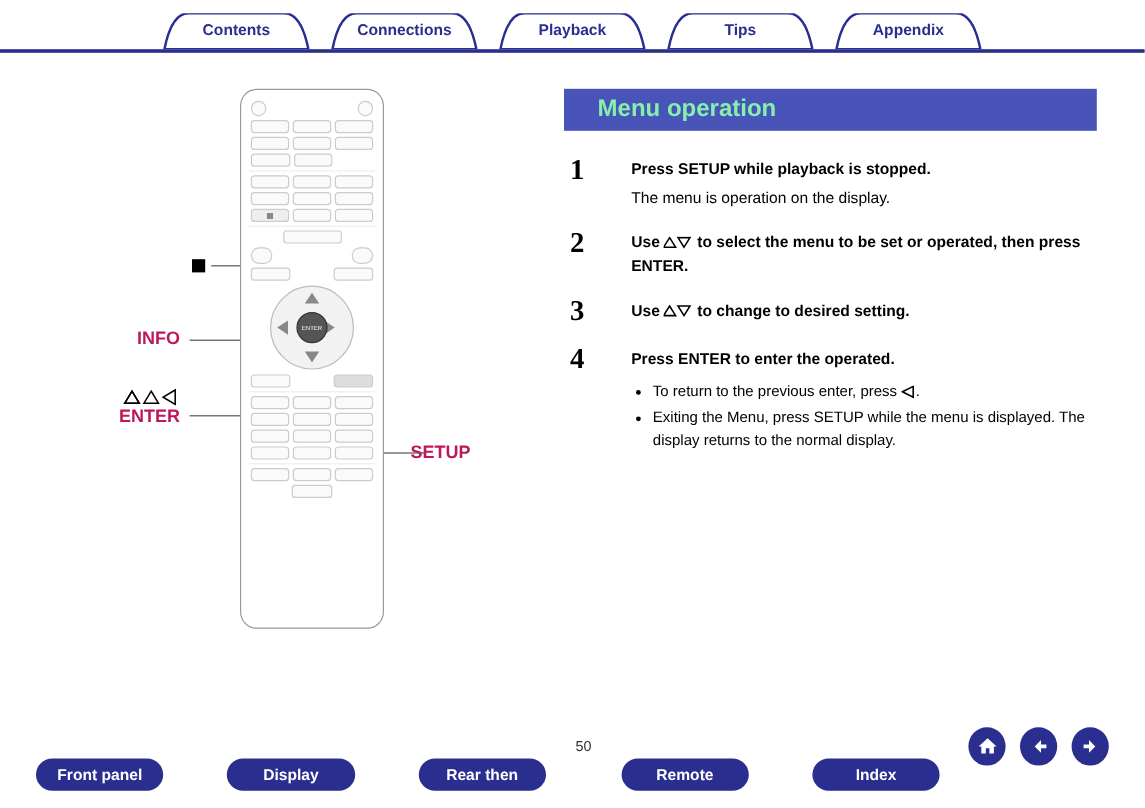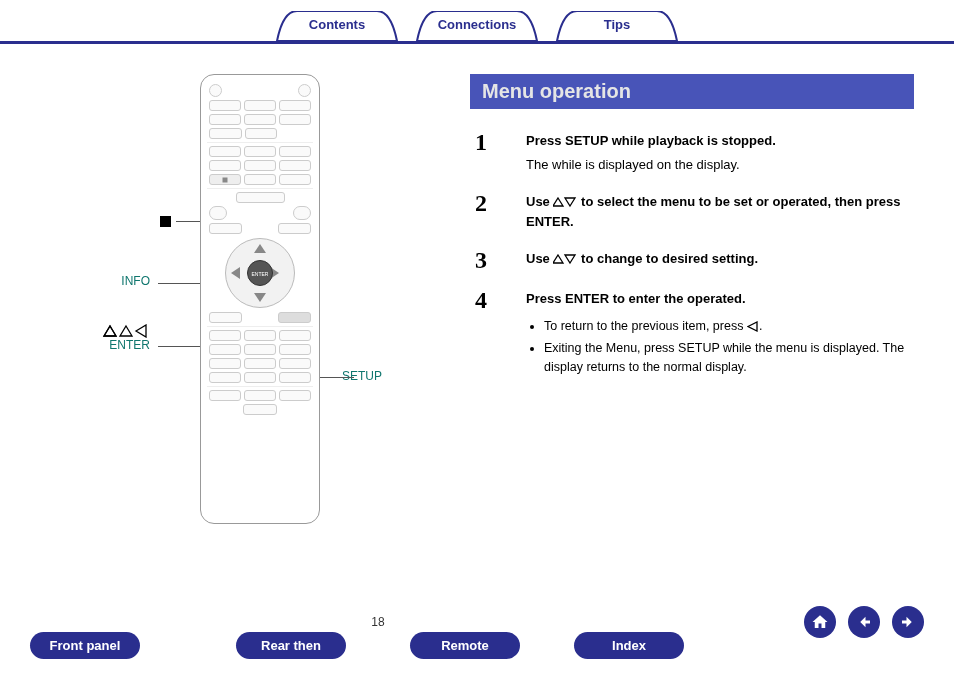--- a/index.html
+++ b/index.html
@@ -92,43 +92,43 @@
     position:absolute; width:0;height:0;
   }
   .dpad-arrow.up { left:50%; top:6px; transform:translateX(-50%); border-left:6px solid transparent;border-right:6px solid transparent;border-bottom:9px solid #888;}
   .dpad-arrow.down { left:50%; bottom:6px; transform:translateX(-50%); border-left:6px solid transparent;border-right:6px solid transparent;border-top:9px solid #888;}
   .dpad-arrow.left { top:50%; left:6px; transform:translateY(-50%); border-top:6px solid transparent;border-bottom:6px solid transparent;border-right:9px solid #888;}
   .dpad-arrow.right { top:50%; right:6px; transform:translateY(-50%); border-top:6px solid transparent;border-bottom:6px solid transparent;border-left:9px solid #888;}
 
   
   .callout-label {
     position:absolute;
-    font-size:12px;
-    font-weight:normal;
-    color:#0f766e;
+    font-size:15px;
+    font-weight:bold;
+    color:#be185d;
     text-align:right;
     white-space:nowrap;
   }
   .callout-line {
     position:absolute;
     height:1px;
     background:#555;
   }
   .stopbox {
     position:absolute;
     width:11px;height:11px;background:#000;
   }
 
   
   .section-title {
     background:#4854b8;
-    color:#e5e5e5;
+    color:#86efac;
     font-size:20px;
     font-weight:bold;
-    padding:6px 12px;
+    padding:6px 28px;
     margin-bottom:22px;
   }
   .step { display:flex; gap:14px; margin-bottom:18px; align-items:flex-start;}
   .step-num { font-size:24px; font-weight:bold; font-family:"Times New Roman",serif; width:22px; text-align:center; line-height:22px;}
   .step-body { flex:1; font-size:13px; line-height:1.5;margin-left:20px; }
   .step-body .strong { font-weight:bold; }
   .step-body .sub { font-weight:normal; margin-top:4px; }
   .step-body ul { list-style:disc; margin:8px 0 0 18px; font-weight:normal; font-size:12.5px;}
   .step-body ul li { margin-bottom:4px; }
   
@@ -181,21 +181,33 @@
   <div class="tab">
     <svg viewBox="0 0 140 30" preserveAspectRatio="none">
         <path d="M10,30 Q16,0 30,0 L110,0 Q124,0 130,30 Z" fill="#fff" stroke="#2a2e8e" stroke-width="2"></path>
       </svg>
     <span>Connections</span>
   </div>
   <div class="tab">
     <svg viewBox="0 0 140 30" preserveAspectRatio="none">
         <path d="M10,30 Q16,0 30,0 L110,0 Q124,0 130,30 Z" fill="#fff" stroke="#2a2e8e" stroke-width="2"></path>
       </svg>
+    <span>Playback</span>
+  </div>
+  <div class="tab">
+    <svg viewBox="0 0 140 30" preserveAspectRatio="none">
+        <path d="M10,30 Q16,0 30,0 L110,0 Q124,0 130,30 Z" fill="#fff" stroke="#2a2e8e" stroke-width="2"></path>
+      </svg>
     <span>Tips</span>
+  </div>
+  <div class="tab">
+    <svg viewBox="0 0 140 30" preserveAspectRatio="none">
+        <path d="M10,30 Q16,0 30,0 L110,0 Q124,0 130,30 Z" fill="#fff" stroke="#2a2e8e" stroke-width="2"></path>
+      </svg>
+    <span>Appendix</span>
   </div>
 </div>
 
 <div class="main">
 
   <div class="left">
 
     <div class="stopbox" style="left:130px; top:142px;"></div>
     <div class="callout-line" style="left:146px; top:147px; width:70px;"></div>
 
@@ -323,21 +335,21 @@
     </div>
   </div>
 
   <div class="right">
     <div class="section-title">Menu operation</div>
 
     <div class="step">
       <div class="step-num">1</div>
       <div class="step-body">
         <div class="strong">Press SETUP while playback is stopped.</div>
-        <div class="sub">The while is displayed on the display.</div>
+        <div class="sub">The menu is operation on the display.</div>
       </div>
     </div>
 
     <div class="step">
       <div class="step-num">2</div>
       <div class="step-body">
         <div class="strong">
           <span>Use </span><svg width="24" height="11" style="vertical-align:middle">
               <path d="M5 1 L10 9 L0 9 Z" fill="none" stroke="#000" stroke-width="1.3"></path>
               <path d="M17 9 L22 1 L12 1 Z" fill="none" stroke="#000" stroke-width="1.3"></path>
@@ -357,37 +369,38 @@
         </div>
       </div>
     </div>
 
     <div class="step">
       <div class="step-num">4</div>
       <div class="step-body">
         <div class="strong">Press ENTER to enter the operated.</div>
         <ul>
           <li>
-            <span>To return to the previous item, press </span><svg width="12" height="11" style="vertical-align:middle">
+            <span>To return to the previous enter, press </span><svg width="12" height="11" style="vertical-align:middle">
                 <path d="M1 5.5 L10 1 L10 10 Z" fill="none" stroke="#000" stroke-width="1.3"></path>
               </svg><span>.</span>
           </li>
           <li>Exiting the Menu, press SETUP while the menu is displayed. The display returns to the normal display.</li>
         </ul>
       </div>
     </div>
   </div>
 </div>
 
 <div class="bottom">
   <div class="pill">Front panel</div>
   <div class="bottom-gap"></div>
+  <div class="pill">Display</div>
   <div class="bottom-gap"></div>
   <div class="pill">Rear then</div>
-  <div class="page-num">18</div>
+  <div class="page-num">50</div>
   <div class="pill">Remote</div>
   <div class="bottom-gap"></div>
   <div class="pill">Index</div>
   <div class="spacer"></div>
   <div class="circle-btn">
     <svg viewBox="0 0 24 24">
         <path d="M12 3 L2 12 H5 V20 H10 V14 H14 V20 H19 V12 H22 Z"></path>
       </svg>
   </div>
   <div class="circle-btn">

